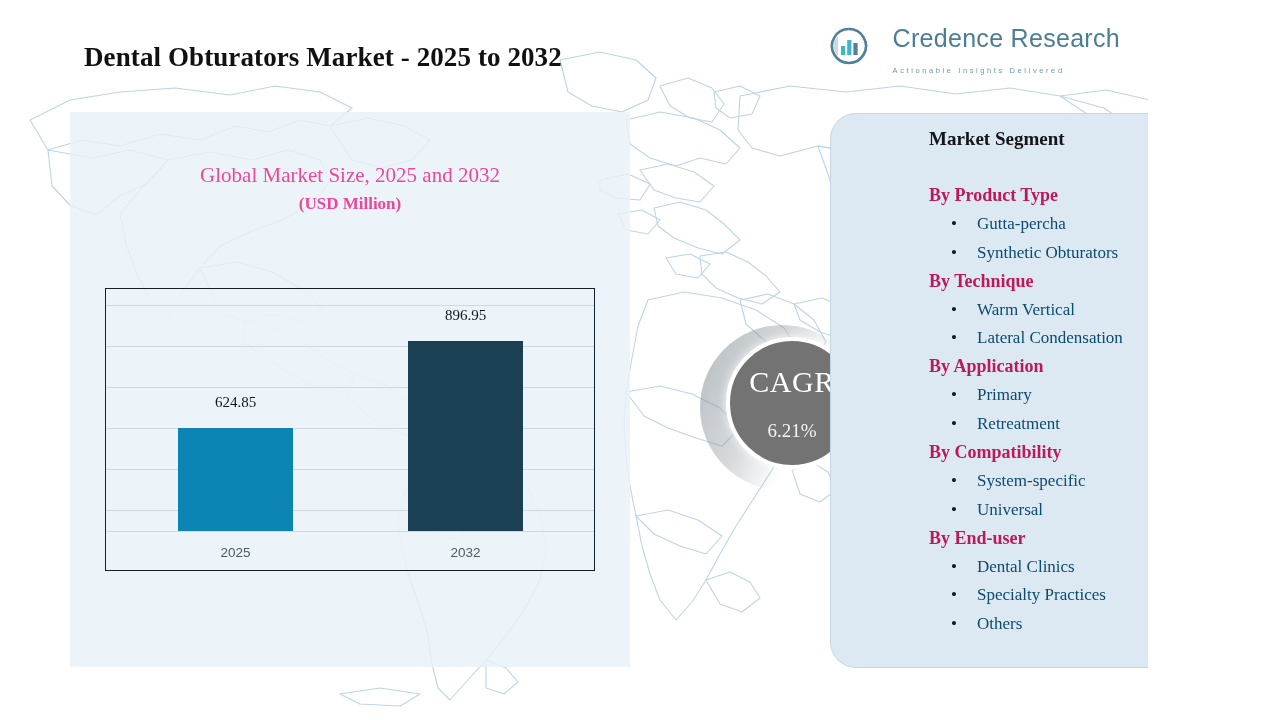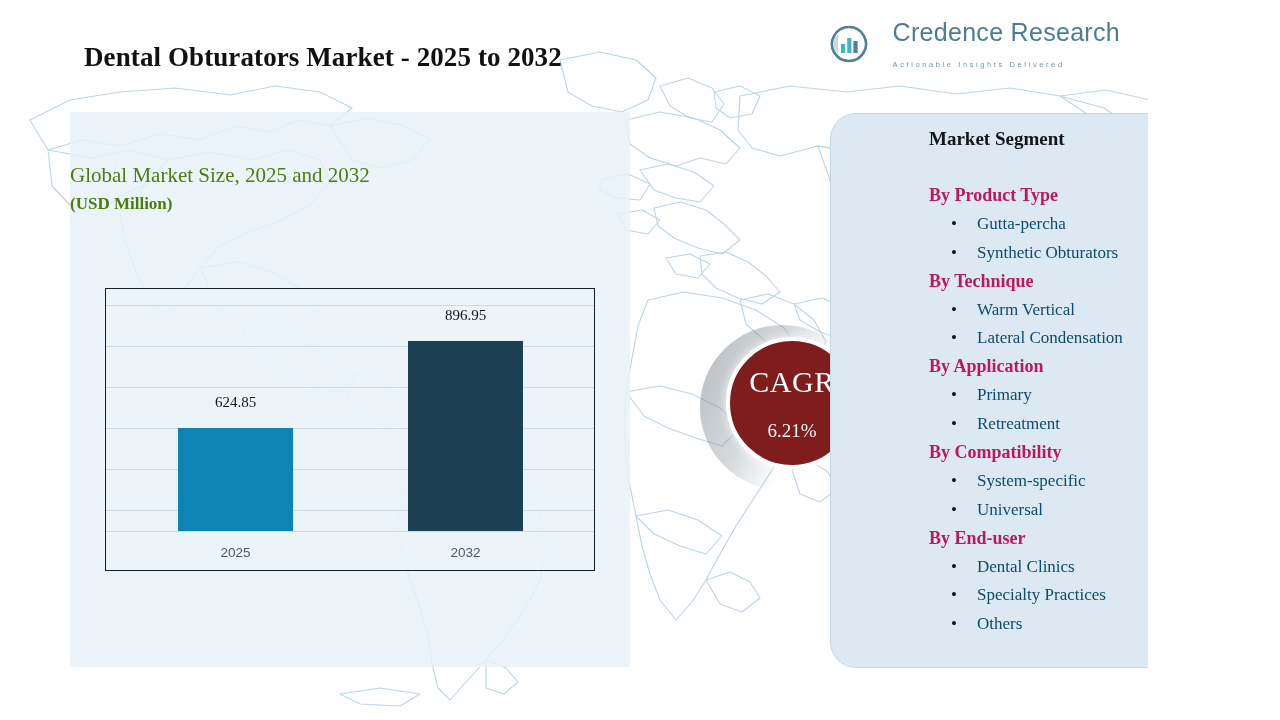--- a/index.html
+++ b/index.html
@@ -32,23 +32,23 @@
     font-size: 27px;
     font-weight: bold;
     color: #111111;
     letter-spacing: 0.1px;
     white-space: nowrap;
   }
 
   
   #logo {
     position: absolute;
-    right: 28px; top: 20px;
+    right: 28px; top: 26px;
     display: flex;
-    align-items: center;
+    align-items: flex-start;
     gap: 24px;
   }
   #logo-mark { width: 40px; height: 40px; flex: 0 0 40px; }
   #logo-text { display: flex; flex-direction: column; line-height: 1; }
   #logo-name {
     font-family: "Liberation Sans", sans-serif;
     font-size: 25px;
     color: #4b7d96;
     letter-spacing: 0.3px;
     white-space: nowrap;
@@ -68,21 +68,22 @@
     left: 70px; top: 112px;
     width: 560px; height: 555px;
     background: #e8f1f9;
     opacity: 0.82;
   }
 
   #chart-heading {
     position: absolute;
     left: 70px; top: 163px;
     width: 560px;
-    color: #4d7c0f;
+    text-align: center;
+    color: #ec4899;
   }
   #chart-title { font-size: 21px; }
   #chart-subtitle { font-size: 17px; font-weight: bold; margin-top: 6px; }
 
   
   #plot-box {
     position: absolute;
     left: 105px; top: 288px;
     width: 490px; height: 283px;
     border: 1.5px solid #12202a;
@@ -127,21 +128,21 @@
     left: 0; top: 0;
     width: 165px; height: 165px;
     border-radius: 50%;
     background: linear-gradient(115deg, rgba(120,130,138,0.55) 0%, rgba(150,160,168,0.40) 38%, rgba(255,255,255,0.0) 62%);
   }
   #cagr-circle {
     position: absolute;
     left: 26px; top: 12px;
     width: 132px; height: 132px;
     border-radius: 50%;
-    background: #7f1d1d;
+    background: #737373;
     border: 4px solid #ffffff;
     box-sizing: border-box;
     display: flex;
     flex-direction: column;
     align-items: center;
     justify-content: center;
     box-shadow: 0 0 10px rgba(255,255,255,0.85);
     gap: 12px;
   }
   #cagr-label {

